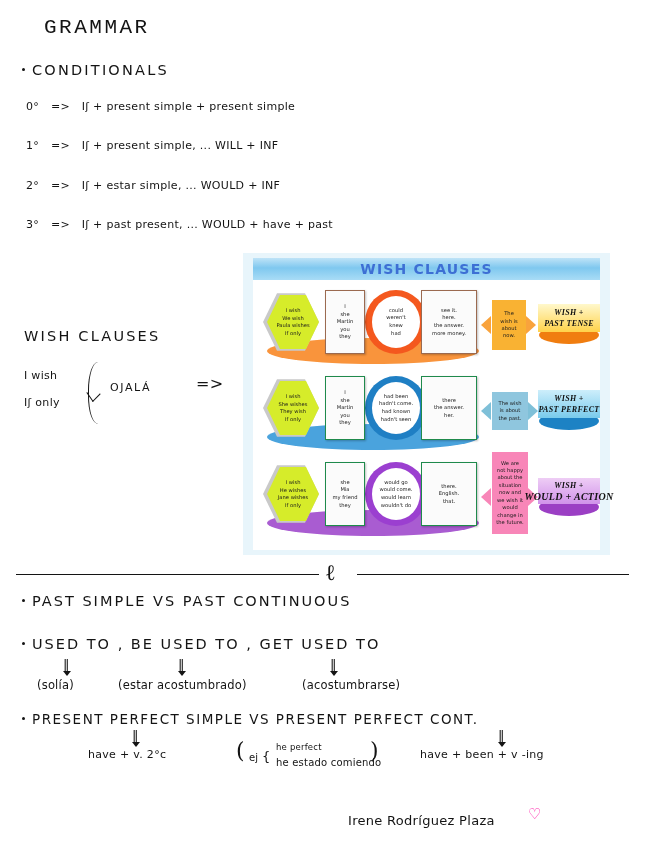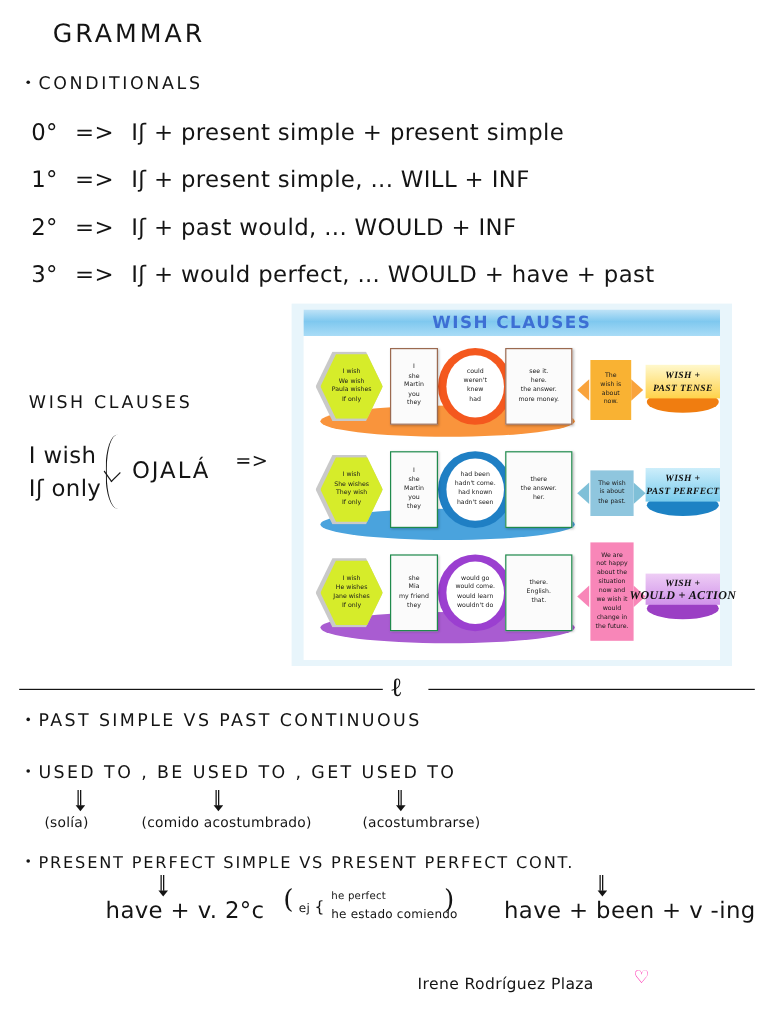--- a/index.html
+++ b/index.html
@@ -26,31 +26,31 @@
   .hand-title {
     font-size: 21px;
     letter-spacing: 2.5px;
     font-weight: 400;
   }
   .hand-head {
     font-size: 14.5px;
     letter-spacing: 2.2px;
   }
   .hand-line {
-    font-size: 19px;
+    font-size: 11px;
     letter-spacing: 0.3px;
   }
   .hand-small {
     font-size: 11.5px;
     letter-spacing: 0.2px;
   }
   .abs { position: absolute; }
 
   
-  #page-title { left: 44px; top: 16px; }
+  #page-title { left: 44px; top: 16px; font-family: Liberation Mono, monospace; }
   #conditionals-head { left: 22px; top: 62px; }
   #wish-head { left: 24px; top: 328px; }
 
   .cond-row { left: 26px; }
   .bullet-dot {
     display: inline-block;
     width: 3px; height: 3px;
     background: #141414;
     border-radius: 50%;
     vertical-align: middle;
@@ -315,26 +315,26 @@
   <span>Iʃ + present simple + present simple</span>
 </div>
 <div class="abs hand hand-line cond-row" style="top:139px">
   <span>1°</span>
   <span style="margin:0 8px">=&gt;</span>
   <span>Iʃ + present simple, ... WILL + INF</span>
 </div>
 <div class="abs hand hand-line cond-row" style="top:179px">
   <span>2°</span>
   <span style="margin:0 8px">=&gt;</span>
-  <span>Iʃ + past would, ... WOULD + INF</span>
+  <span>Iʃ + estar simple, ... WOULD + INF</span>
 </div>
 <div class="abs hand hand-line cond-row" style="top:218px">
   <span>3°</span>
   <span style="margin:0 8px">=&gt;</span>
-  <span>Iʃ + would perfect, ... WOULD + have + past</span>
+  <span>Iʃ + past present, ... WOULD + have + past</span>
 </div>
 
 <div class="abs hand hand-head" id="wish-head">WISH CLAUSES</div>
 <div class="abs hand hand-line" style="left:24px; top:369px">I wish</div>
 <div class="abs hand hand-line" style="left:24px; top:396px">Iʃ only</div>
 <div class="brace"></div>
 <div class="brace-nub"></div>
 <div class="abs hand hand-line" style="left:110px; top:381px; letter-spacing:1.6px">OJALÁ</div>
 <div class="abs hand hand-line" style="left:196px; top:374px; font-size:16px">=&gt;</div>
 
@@ -485,21 +485,21 @@
   <span class="bullet-dot"></span><span>PAST SIMPLE  VS  PAST CONTINUOUS</span>
 </div>
 
 <div class="abs hand sec-head" style="left:22px; top:636px">
   <span class="bullet-dot"></span><span>USED TO , BE USED TO , GET USED TO</span>
 </div>
 <div class="darrow abs" style="left:63px; top:658px">‖</div>
 <div class="darrow abs" style="left:178px; top:658px">‖</div>
 <div class="darrow abs" style="left:330px; top:658px">‖</div>
 <div class="abs hand hand-small" style="left:37px; top:678px">(solía)</div>
-<div class="abs hand hand-small" style="left:118px; top:678px">(comido acostumbrado)</div>
+<div class="abs hand hand-small" style="left:118px; top:678px">(estar acostumbrado)</div>
 <div class="abs hand hand-small" style="left:302px; top:678px">(acostumbrarse)</div>
 
 <div class="abs hand sec-head" style="left:22px; top:711px; font-size:13.5px; letter-spacing:1.5px">
   <span class="bullet-dot"></span><span>PRESENT PERFECT SIMPLE   VS   PRESENT PERFECT CONT.</span>
 </div>
 <div class="darrow abs" style="left:132px; top:729px">‖</div>
 <div class="darrow abs" style="left:498px; top:729px">‖</div>
 <div class="abs hand hand-line" style="left:88px; top:748px">have + v. 2°c</div>
 
 <div class="paren-group abs" style="left:236px; top:738px">(</div>

